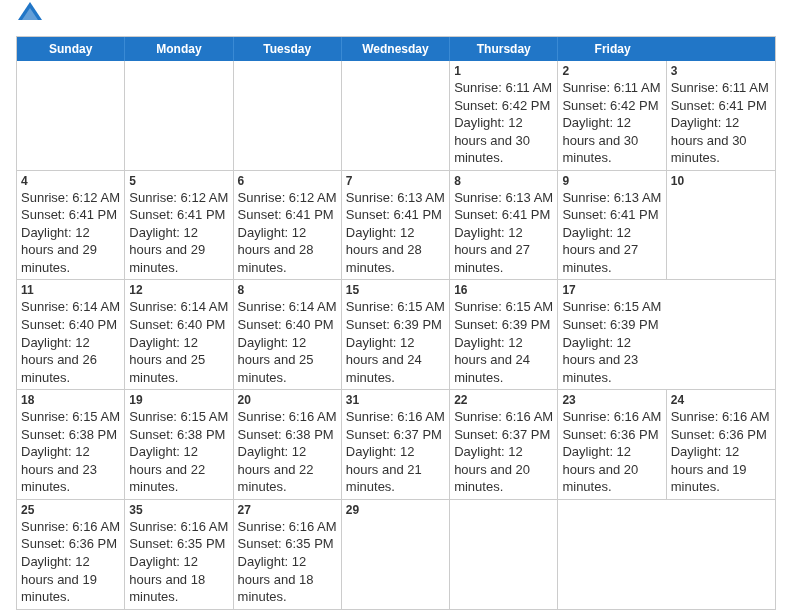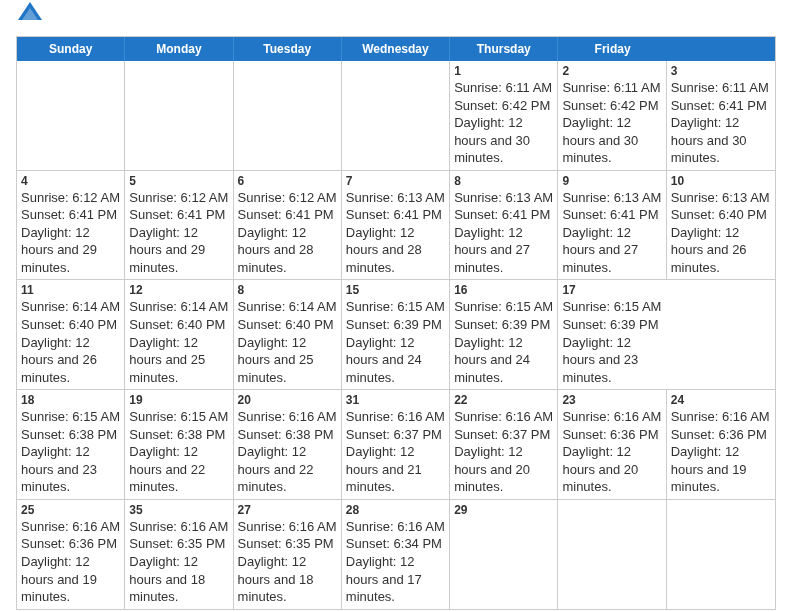--- a/index.html
+++ b/index.html
@@ -201,23 +201,20 @@
 Daylight: 12 hours and 27 minutes.</div>
           </div>
           <div class="cal-cell">
             <span class="day-num">9</span>
             <div class="day-info">Sunrise: 6:13 AM
 Sunset: 6:41 PM
 Daylight: 12 hours and 27 minutes.</div>
           </div>
           <div class="cal-cell">
             <span class="day-num">10</span>
-            <div class="day-info">Sunrise: 6:13 AM
-Sunset: 6:40 PM
-Daylight: 12 hours and 26 minutes.</div>
           </div>
         </div>
         <div class="cal-row">
           <div class="cal-cell">
             <span class="day-num">11</span>
             <div class="day-info">Sunrise: 6:14 AM
 Sunset: 6:40 PM
 Daylight: 12 hours and 26 minutes.</div>
           </div>
           <div class="cal-cell">
@@ -306,26 +303,20 @@
             <span class="day-num">35</span>
             <div class="day-info">Sunrise: 6:16 AM
 Sunset: 6:35 PM
 Daylight: 12 hours and 18 minutes.</div>
           </div>
           <div class="cal-cell">
             <span class="day-num">27</span>
             <div class="day-info">Sunrise: 6:16 AM
 Sunset: 6:35 PM
 Daylight: 12 hours and 18 minutes.</div>
-          </div>
-          <div class="cal-cell">
-            <span class="day-num">28</span>
-            <div class="day-info">Sunrise: 6:16 AM
-Sunset: 6:34 PM
-Daylight: 12 hours and 17 minutes.</div>
           </div>
           <div class="cal-cell">
             <span class="day-num">29</span>
           </div>
           <div class="cal-cell empty"></div>
           <div class="cal-cell empty"></div>
         </div>
       </div>
   </div>
 </div>

